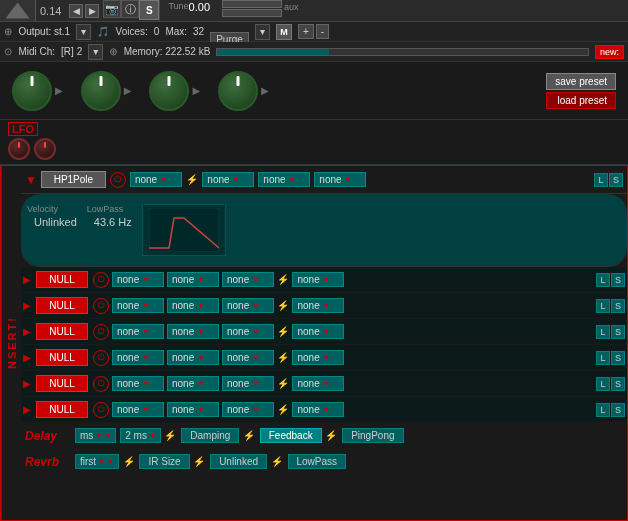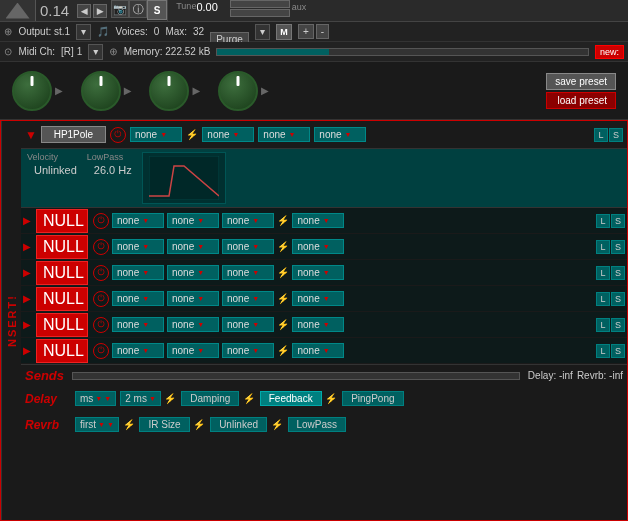--- a/index.html
+++ b/index.html
@@ -63,21 +63,21 @@
       height: 16px;
       background: #666;
       clip-path: polygon(50% 0%, 100% 100%, 0% 100%);
     }
 
     .header-version {
       display: flex;
       align-items: center;
       padding: 0 4px;
       color: #bbb;
-      font-size: 15px;
+      font-size: 11px;
     }
 
     .header-arrows {
       display: flex;
       align-items: center;
       gap: 2px;
       padding: 0 4px;
     }
 
     .header-arrow-btn {
@@ -429,23 +429,24 @@
       display: flex;
       align-items: center;
       justify-content: center;
       cursor: pointer;
     }
 
     
     .filter-popup {
       background: #004040;
       border-bottom: 1px solid #333;
-      padding: 3px 6px;
+      padding: 10px 6px;
       display: flex;
       gap: 12px;
+      border-radius: 19px;
     }
 
     .mod-column {
       display: flex;
       flex-direction: column;
       gap: 2px;
     }
 
     .mod-col-title {
       color: #888;
@@ -490,21 +491,21 @@
       color: #cc0000;
       font-size: 10px;
       width: 10px;
       cursor: pointer;
     }
 
     .null-name-btn {
       background: #cc0000;
       border: 1px solid #ee2222;
       color: #fff;
-      font-size: 16px;
+      font-size: 10px;
       padding: 2px 6px;
       width: 52px;
       text-align: center;
       cursor: pointer;
     }
 
     
     .sends-info-row {
       display: flex;
       align-items: center;
@@ -642,21 +643,21 @@
     </div>
     <div style="display:flex;align-items:center;gap:2px;">
       <div class="zoom-btn">+</div>
       <div class="zoom-btn">-</div>
     </div>
   </div>
 
   <div class="second-header-row">
     <span class="sub-label">⊙</span>
     <span class="midi-label">Midi Ch:</span>
-    <span class="midi-label">[R] 1</span>
+    <span class="midi-label">[R] 2</span>
     <div class="dropdown-small">▾</div>
     <span class="sub-label">⊕</span>
     <span class="midi-label">Memory: 222.52 kB</span>
     <div class="memory-bar">
       <div style="width:30%;height:100%;background:#006060;"></div>
     </div>
     <div class="new-btn">
       <span>new:</span>
     </div>
   </div>
@@ -682,20 +683,29 @@
     <div style="margin-left:auto;display:flex;flex-direction:column;gap:2px;">
       <div style="background:#555;border:1px solid #888;color:#fff;font-size:10px;padding:2px 8px;cursor:pointer;text-align:right;">
         <span>save preset</span>
       </div>
       <div style="background:#8b0000;border:1px solid #cc0000;color:#fff;font-size:10px;padding:2px 8px;cursor:pointer;text-align:right;">
         <span>load preset</span>
       </div>
     </div>
   </div>
 
+  <div class="lfo-area">
+    <div class="lfo-header-label">
+      <span>LFO</span>
+    </div>
+    <div class="lfo-knob-row">
+      <div class="knob-lfo"></div>
+      <div class="knob-lfo"></div>
+    </div>
+  </div>
 
   <div class="insert-sends-area">
 
     <div class="side-tab">
       <span>NSERT!</span>
     </div>
 
     <div class="main-content-area">
 
       <div class="hp1pole-row">
@@ -732,21 +742,21 @@
       </div>
 
       <div class="filter-popup">
         <div class="filter-popup-inner">
           <div class="mod-column">
             <span class="mod-col-title">Velocity</span>
             <span class="mod-col-val">Unlinked</span>
           </div>
           <div class="mod-column">
             <span class="mod-col-title">LowPass</span>
-            <span class="mod-col-val">26.0 Hz</span>
+            <span class="mod-col-val">43.6 Hz</span>
           </div>
           <div class="cutoff-display">
 
             <svg width="70" height="44">
               <rect x="0" y="0" width="70" height="44" fill="#002828" stroke="#004444"></rect>
               <polyline points="0,40 20,40 25,10 35,10 70,40" fill="none" stroke="#cc4444" stroke-width="1.5"></polyline>
             </svg>
           </div>
         </div>
       </div>
@@ -838,26 +848,20 @@
           <div class="dd-lightning">⚡</div>
           <div class="dd-box">none <span class="dd-tri">▼</span></div>
           <div class="end-ls">
             <div class="l-btn">L</div>
             <div class="s-btn-small">S</div>
           </div>
         </div>
 
       </div>
 
-      <div class="sends-info-row">
-        <span class="sends-title-red">Sends</span>
-        <div class="sends-progress"></div>
-        <span class="delay-text-label">Delay: -inf</span>
-        <span class="reverb-text-label">Revrb: -inf</span>
-      </div>
 
       <div class="delay-line">
         <span class="line-title">Delay</span>
         <div class="dd-param">
           <span>ms</span>
           <span class="dd-tri">▼</span>
           <span class="dd-tri">▼</span>
         </div>
         <div class="dd-param">
           <span>2 ms</span>

